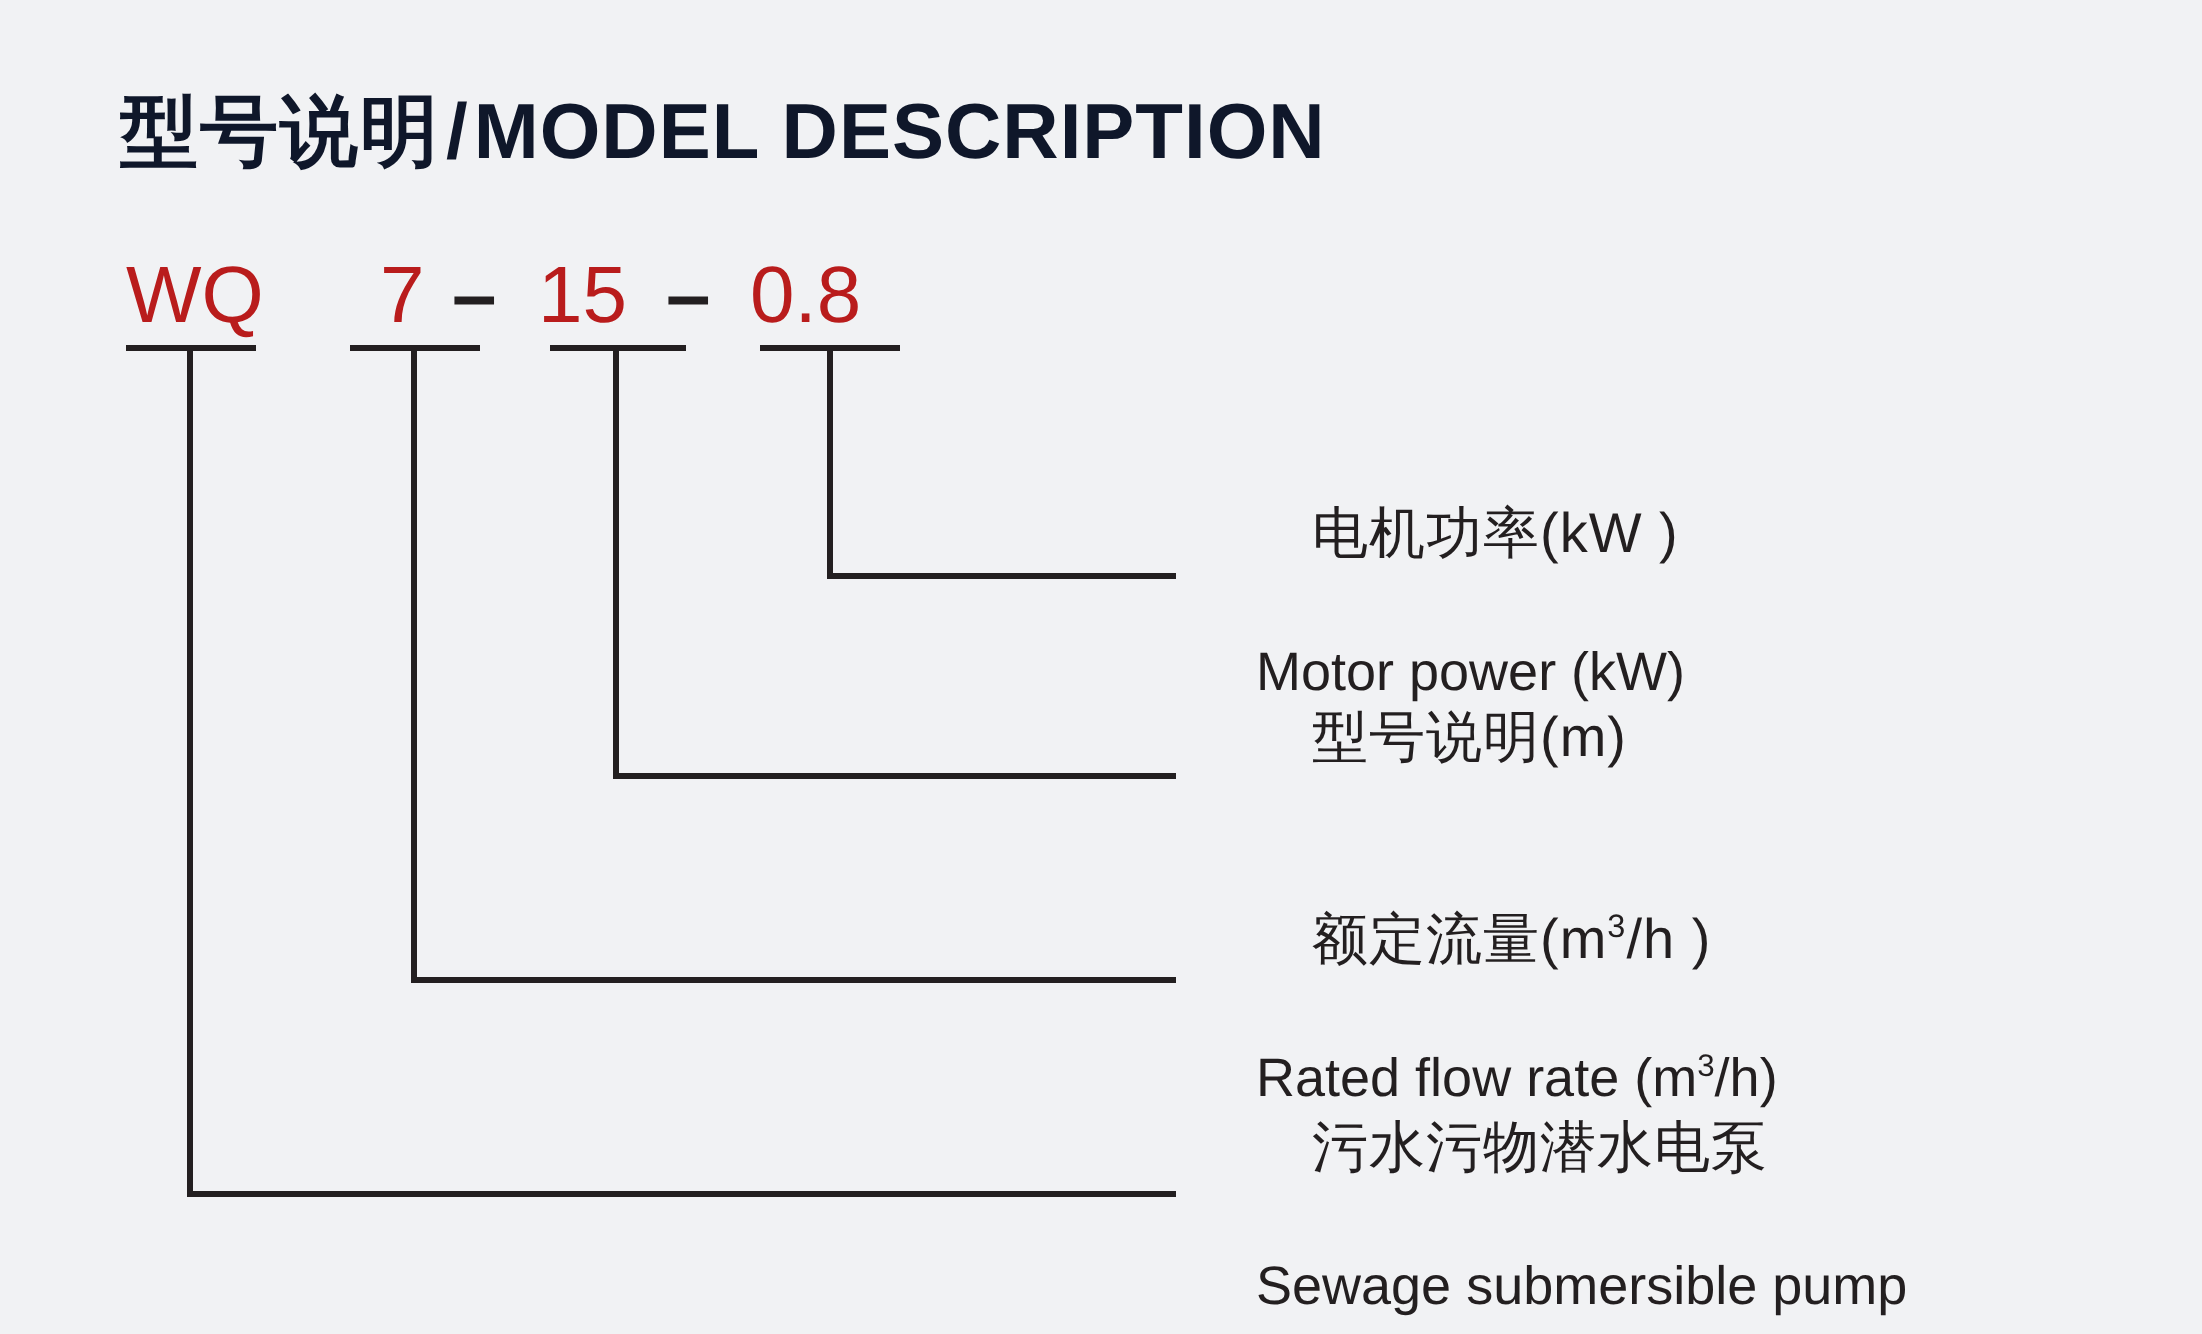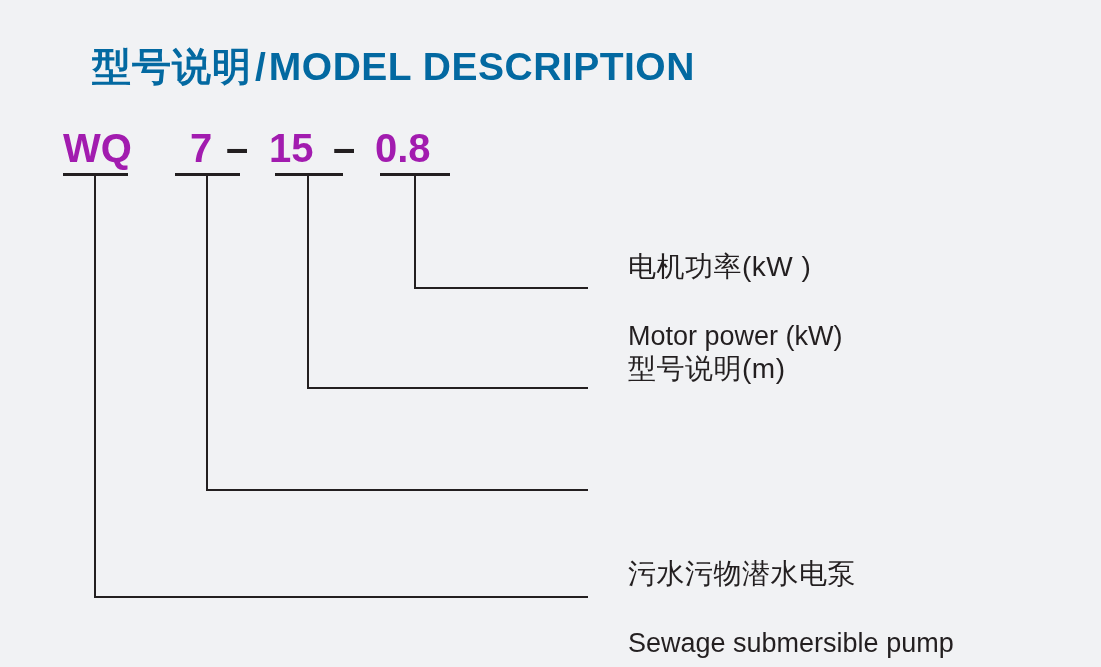--- a/index.html
+++ b/index.html
@@ -19,36 +19,35 @@
     height: 667px;
   }
 
   
   #title {
     position: absolute;
     left: 60px;
     top: 47px;
     font-size: 39px;
     font-weight: bold;
-    color: #0369a1;
+    color: #0f172a;
     letter-spacing: 0px;
     white-space: nowrap;
     line-height: 1;
-    margin-left: 32px;
   }
   #title .cn { letter-spacing: 1px; }
   #title .sep { padding: 0 3px; }
   #title .en { letter-spacing: 0.5px; }
 
   
   .model-token {
     position: absolute;
     font-size: 40px;
-    font-weight: bold;
-    color: #a21caf;
+    font-weight: normal;
+    color: #b91c1c;
     line-height: 1;
     white-space: nowrap;
     top: 128px;
   }
   .dash {
     position: absolute;
     font-size: 40px;
     font-weight: bold;
     color: #231f20;
     line-height: 1;
@@ -67,20 +66,21 @@
     position: absolute;
     left: 628px;
     white-space: nowrap;
     color: #231f20;
   }
   .caption .cn {
     display: block;
     font-size: 28px;
     line-height: 34px;
     letter-spacing: 0.5px;
+    margin-left: 28px;
   }
   .caption .en {
     display: block;
     font-size: 27px;
     line-height: 33px;
     margin-top: 36px;
   }
   .caption sup {
     font-size: 0.58em;
     vertical-align: super;
@@ -129,19 +129,23 @@
 
   <div class="caption" id="cap-motor">
     <span class="cn">电机功率(kW )</span>
     <span class="en">Motor power (kW)</span>
   </div>
 
   <div class="caption" id="cap-head">
     <span class="cn">型号说明(m)</span>
   </div>
 
+  <div class="caption" id="cap-flow">
+    <span class="cn"><span>额定流量(m</span><sup>3</sup><span>/h )</span></span>
+    <span class="en"><span>Rated flow rate (m</span><sup>3</sup><span>/h)</span></span>
+  </div>
 
   <div class="caption" id="cap-sewage">
     <span class="cn">污水污物潜水电泵</span>
     <span class="en">Sewage submersible pump</span>
   </div>
 
 </div>
 
 </body></html>

